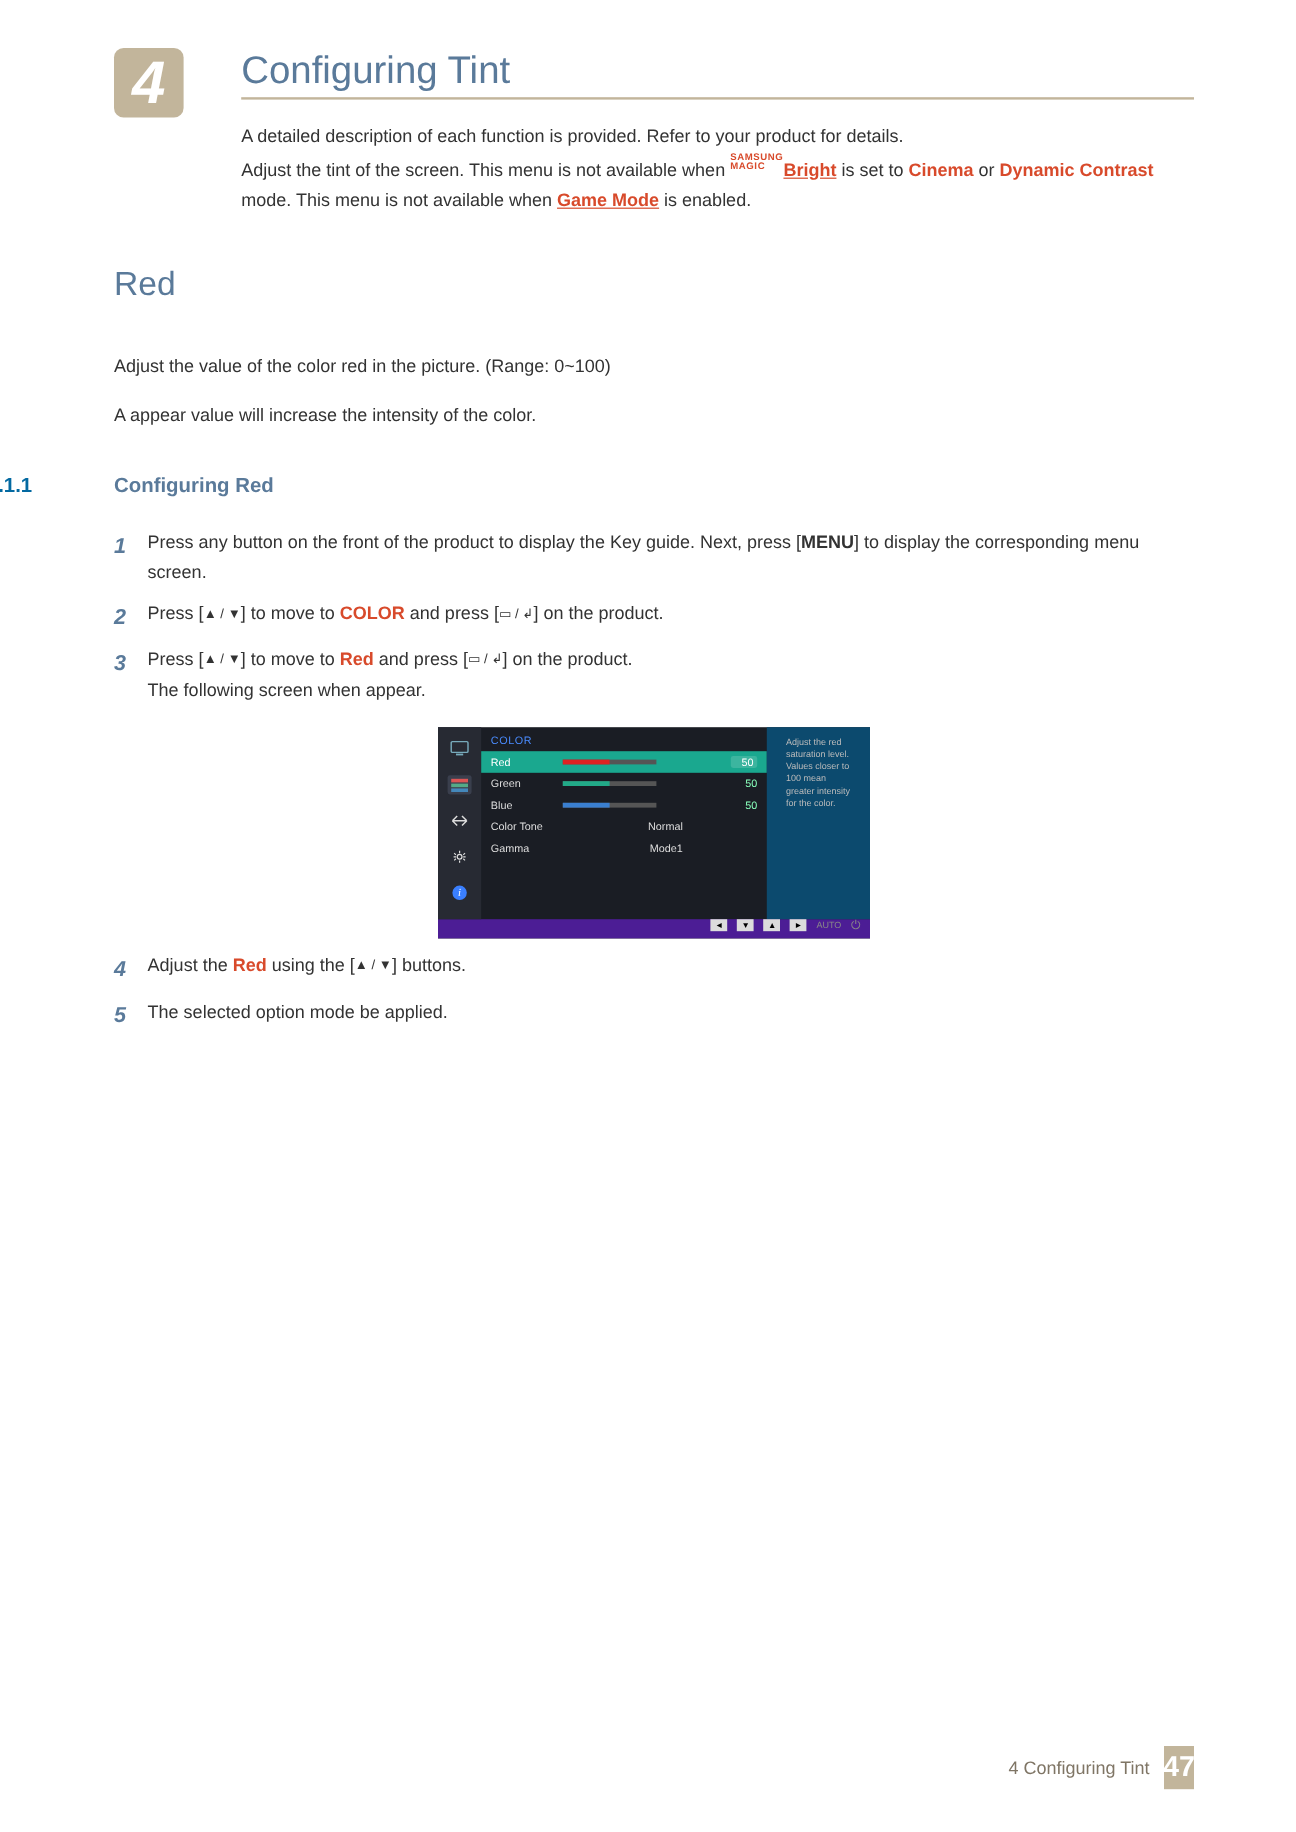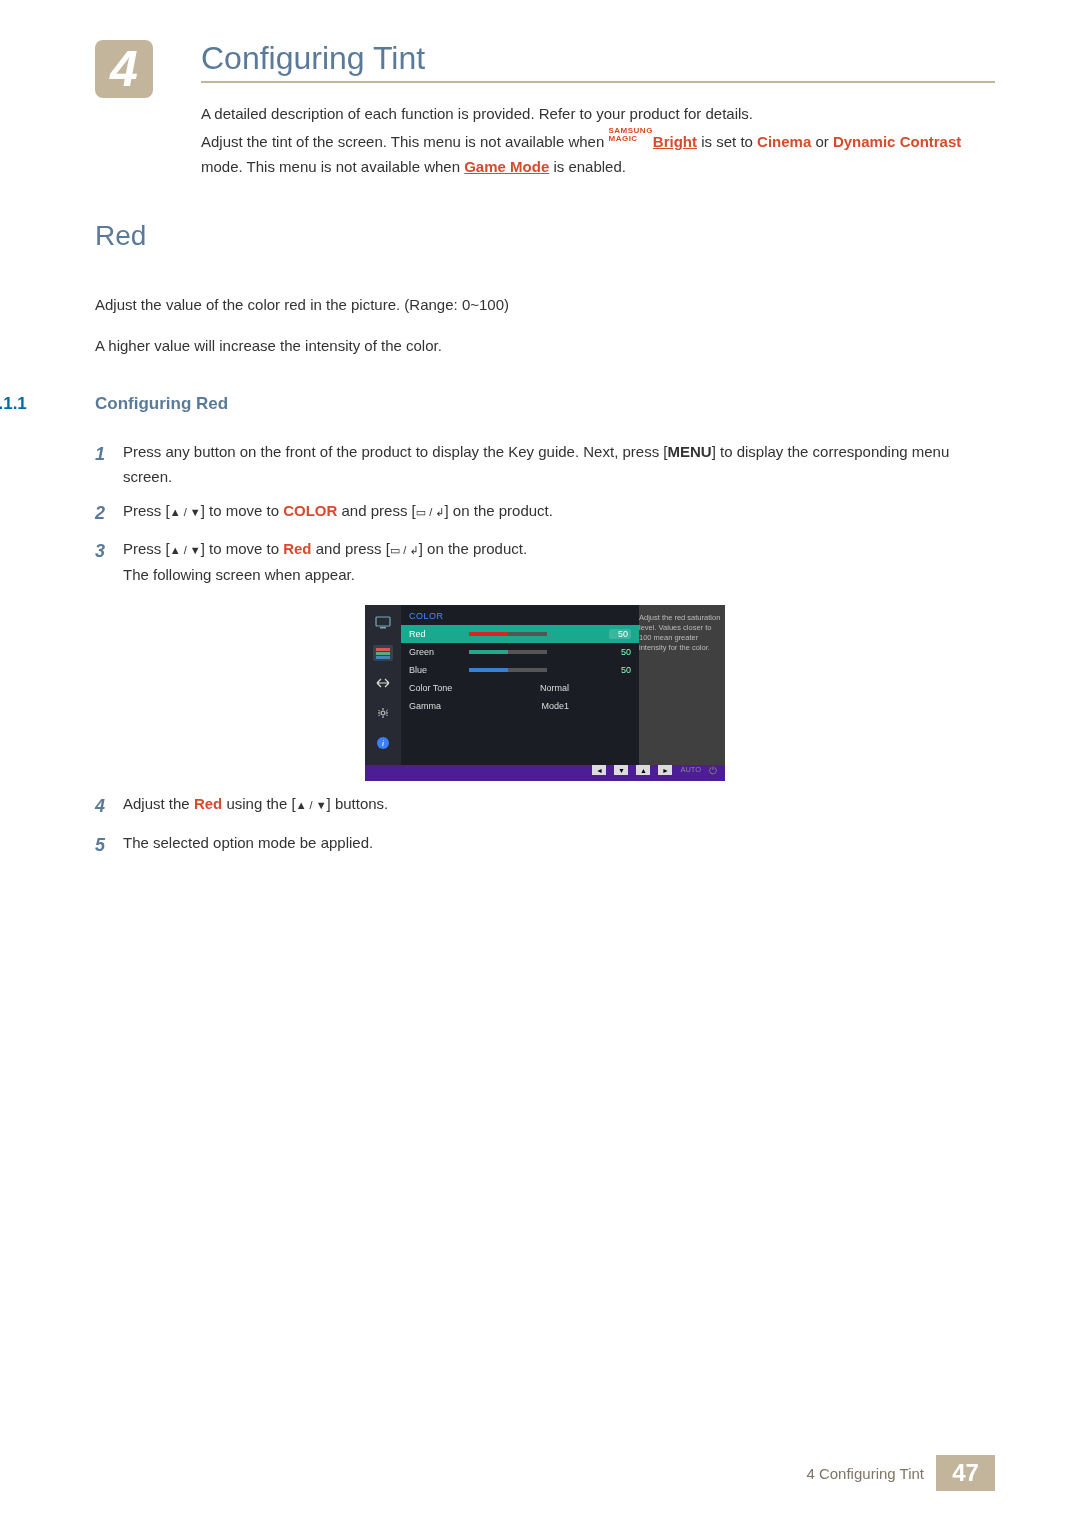--- a/index.html
+++ b/index.html
@@ -39,28 +39,28 @@
   .osd-title { color:#4a8cff; font-size:9px; padding: 0 8px 4px 8px; letter-spacing:0.5px;}
   .osd-row { display:flex; align-items:center; height:18px; padding:0 8px; }
   .osd-row.sel { background:#1aa88f; color:#fff; }
   .osd-label { width:60px; }
   .osd-slider { flex:1; display:flex; align-items:center; }
   .osd-track { width:78px; height:4px; background:#555; position:relative; margin-right:6px;}
   .osd-fill { position:absolute; top:0; left:0; height:100%; }
   .osd-val { width:22px; text-align:right; color:#8fb; font-size:9px;}
   .osd-row.sel .osd-val { color:#fff; background:rgba(255,255,255,0.15); padding:0 3px; border-radius:2px;}
   .osd-val-text { width:100px; text-align:right; font-size:9px;}
-  .osd-tip { width:86px; background:#404040; padding:8px 0; font-size:7.5px; line-height:1.35; color:#bbb;}
+  .osd-tip { width:86px; background:#0c4a6e; padding:8px 16px; font-size:7.5px; line-height:1.35; color:#bbb;}
   .osd-btm { height:16px; background:#4c1d95; display:flex; justify-content:flex-end; padding-right: 8px; gap:8px; }
   .osd-btm .bicon { width:14px; height:10px; background:#dcdcdc; color:#000; font-size:7px; display:flex; align-items:center; justify-content:center; }
   .osd-btm .auto { font-size:7.5px; color:#888;}
   .osd-btm .pw { color:#888; font-size:10px;}
   .footer { position:absolute; bottom:36px; right:85px; display:flex; align-items:center; }
   .footer-text { font-size:15px; color:#7f7565; margin-right:12px;}
-  .footer-page { width:59px; height:36px; background:#c2b59b; color:#fff; font-size:24px; font-weight:bold; display:flex; align-items:center; justify-content:center;}
+  .footer-page { width:25px; height:36px; background:#c2b59b; color:#fff; font-size:24px; font-weight:bold; display:flex; align-items:center; justify-content:center;}
 </style>
 </head>
 <body>
 
 <div class="page">
 
   <div class="chapter-header">
     <div class="chapter-badge">4</div>
     <div class="chapter-content">
       <div class="chapter-title">Configuring Tint</div>
@@ -68,21 +68,21 @@
       <p class="intro">
         <span>Adjust the tint of the screen. This menu is not available when </span><span class="magic"><span>SAMSUNG</span><span>MAGIC</span></span><span class="orange-link">Bright</span><span> is set to </span><span class="orange">Cinema</span><span> or </span><span class="orange">Dynamic Contrast</span><span> mode. This menu is not available when </span><span class="orange-link">Game Mode</span><span> is enabled.</span>
       </p>
     </div>
   </div>
 
   <div class="sect">
     <div class="sect-body">
       <div class="sect-title">Red</div>
       <p class="body-text">Adjust the value of the color red in the picture. (Range: 0~100)</p>
-      <p class="body-text">A higher value will increase the intensity of the color.</p>
+      <p class="body-text">A appear value will increase the intensity of the color.</p>
 
       <div class="subsect-row">
         <div class="subsect-num">4.1.1</div>
         <div class="subsect-title">Configuring Red</div>
       </div>
 
       <ol class="steps">
         <li class="step">
           <span class="step-num">1</span>
           <span class="step-text"><span>Press any button on the front of the product to display the Key guide. Next, press [</span><span class="menu-btn">MENU</span><span>] to display the corresponding menu screen.</span></span>

